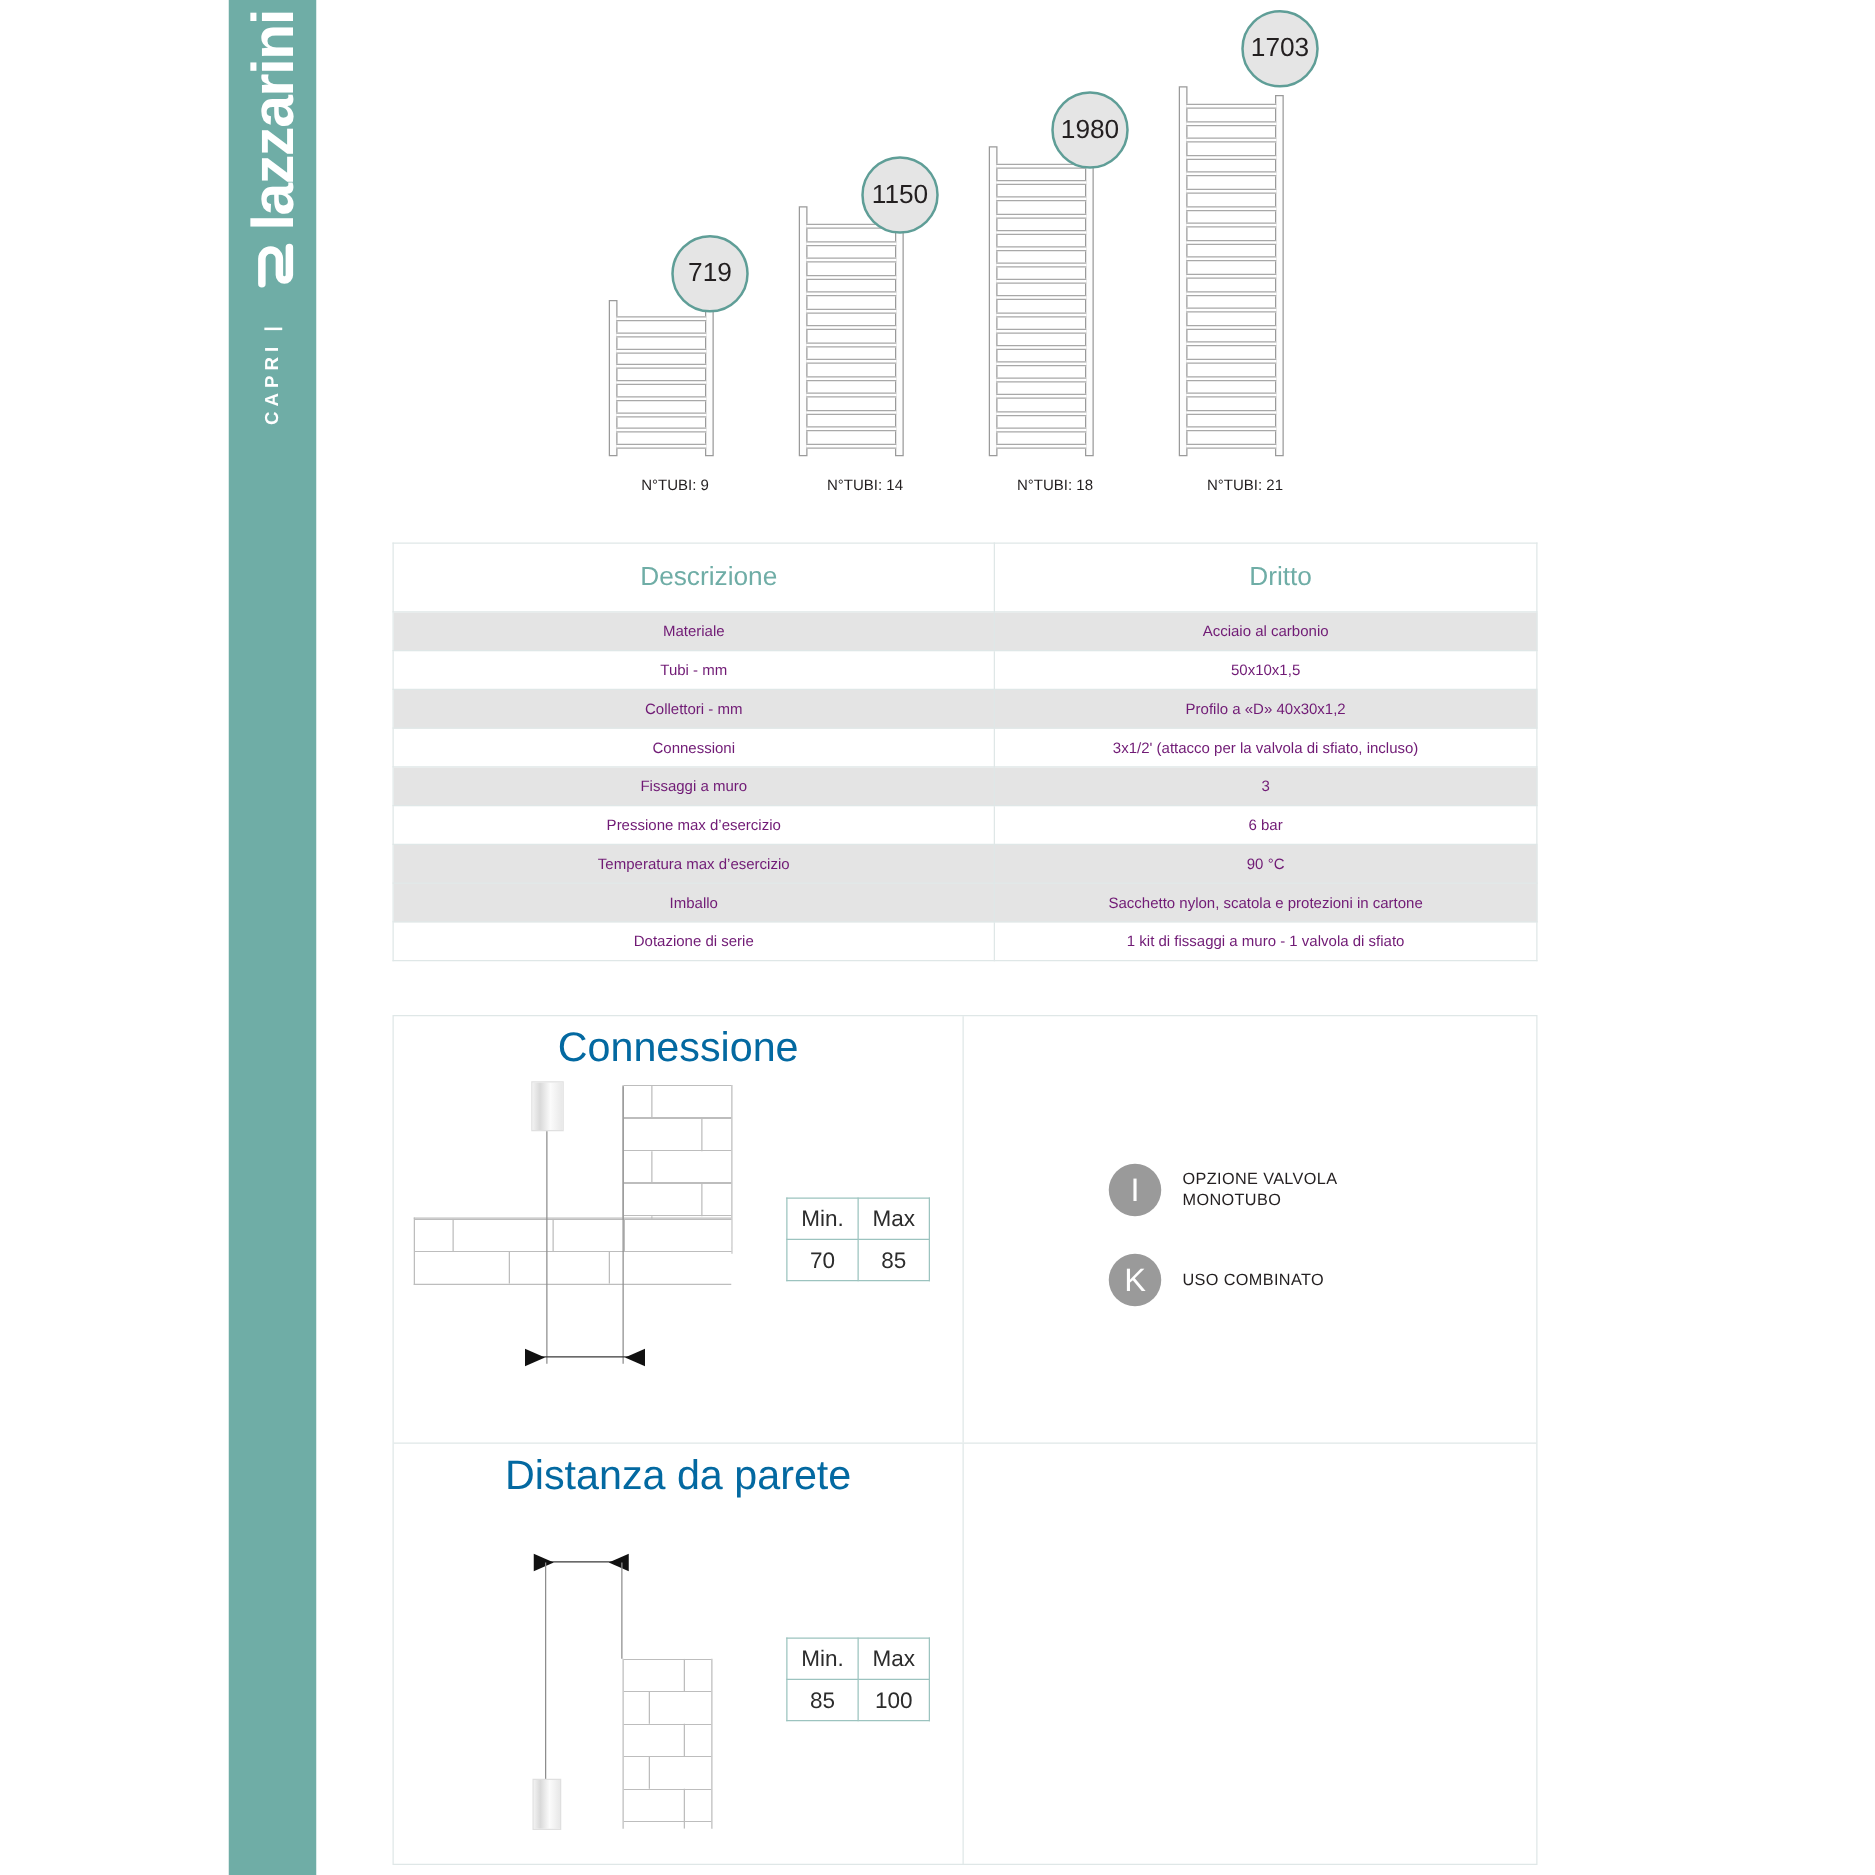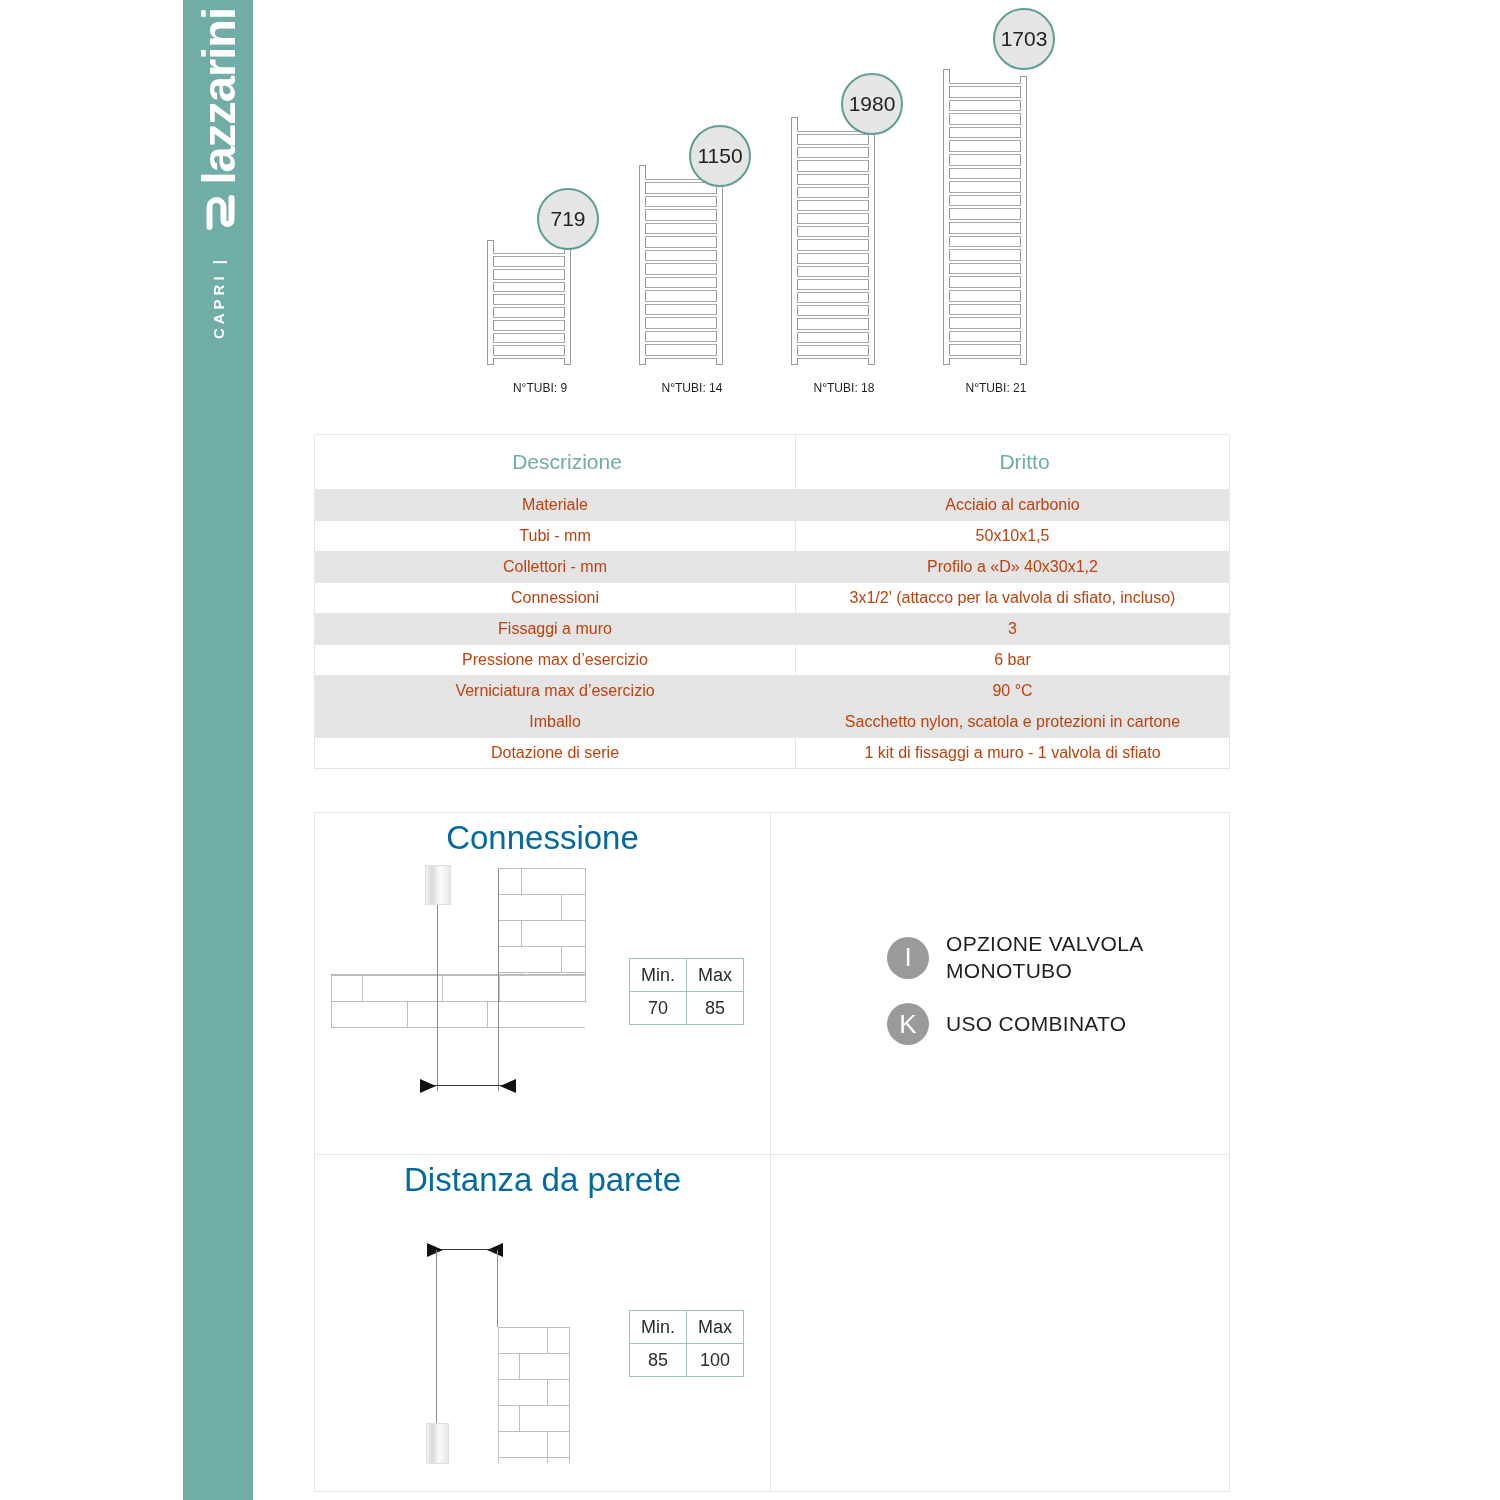--- a/index.html
+++ b/index.html
@@ -154,22 +154,22 @@
     position: absolute;
     left: 61px;
     top: 434px;
     width: 916px;
     border-collapse: collapse;
     table-layout: fixed;
   }
   #spec-table th, #spec-table td {
     border: 1px solid #dfe7e7;
     text-align: center;
-    font-size: 16px;
-    color: #c2410c;
+    font-size: 12px;
+    color: #701a75;
     padding: 0;
   }
   #spec-table th {
     height: 54px;
     color: #6fada6;
     font-size: 21px;
     font-weight: normal;
     background: #ffffff;
     padding-left: 24px;
   }
@@ -288,21 +288,21 @@
     background: #9a9a9a;
     color: #ffffff;
     display: flex;
     align-items: center;
     justify-content: center;
     font-size: 26px;
     flex: none;
   }
   .legend-text {
     margin-left: 17px;
-    font-size: 21px;
+    font-size: 13px;
     line-height: 1.28;
     color: #231f20;
     letter-spacing: .3px;
     white-space: pre-line;
   }
 </style>
 </head>
 <body>
 
 <div id="brand-bar">
@@ -467,21 +467,21 @@
       </tr>
       <tr class="odd">
         <td>Fissaggi a muro</td>
         <td>3</td>
       </tr>
       <tr class="even">
         <td>Pressione max d’esercizio</td>
         <td>6 bar</td>
       </tr>
       <tr class="odd">
-        <td>Verniciatura max d’esercizio</td>
+        <td>Temperatura max d’esercizio</td>
         <td>90 °C</td>
       </tr>
       <tr class="odd">
         <td>Imballo</td>
         <td>Sacchetto nylon, scatola e protezioni in cartone</td>
       </tr>
       <tr class="even">
         <td>Dotazione di serie</td>
         <td>1 kit di fissaggi a muro - 1 valvola di sfiato</td>
       </tr>

